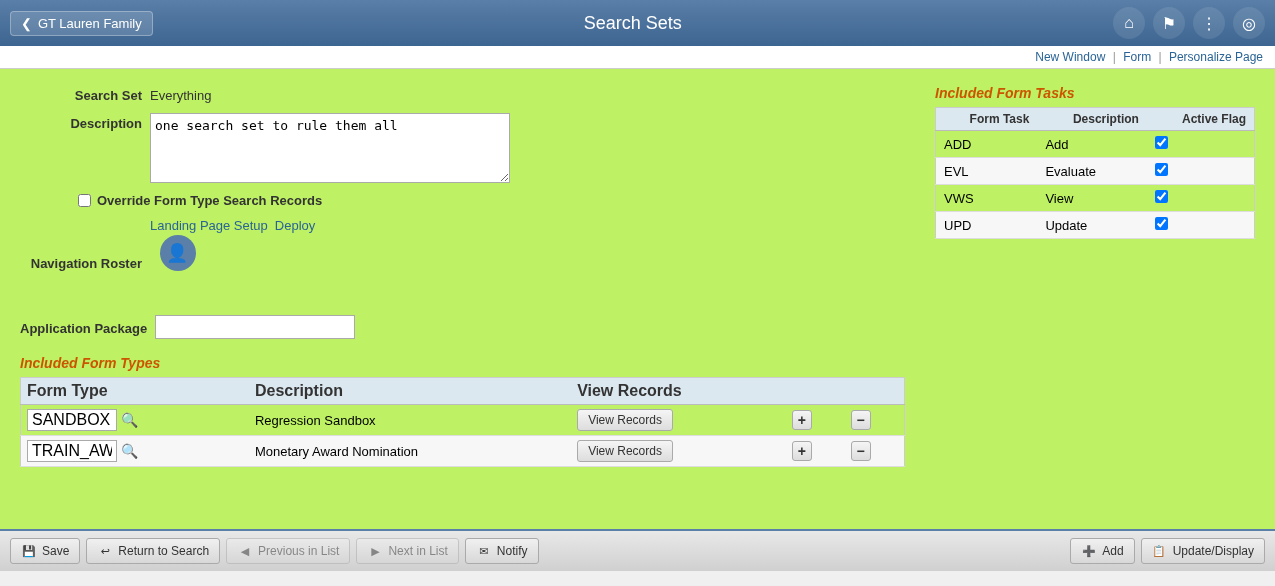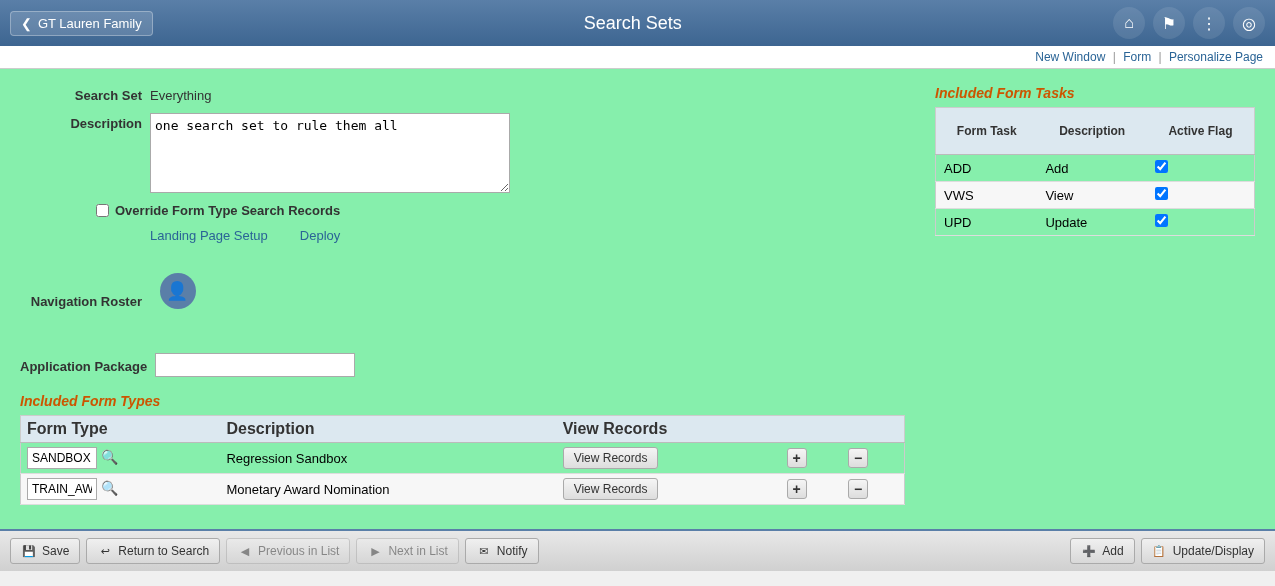--- a/index.html
+++ b/index.html
@@ -62,21 +62,21 @@
     }
     .top-links a {
       color: #2a6496;
       text-decoration: none;
       cursor: pointer;
     }
     .top-links .sep { color: #999; margin: 0 4px; }
 
     
     .main-content {
-      background: #86efac;
+      background: #bef264;
       padding: 16px 20px;
       min-height: 460px;
       display: flex;
       gap: 30px;
     }
 
     .left-panel { flex: 1; }
     .right-panel { width: 320px; }
 
     
@@ -90,41 +90,41 @@
       color: #333;
       min-width: 130px;
       text-align: right;
       padding-right: 8px;
       padding-top: 3px;
     }
     .form-value { color: #333; padding-top: 3px; }
 
     textarea {
       width: 360px;
-      height: 80px;
+      height: 70px;
       border: 1px solid #aaa;
       padding: 4px;
       font-size: 13px;
       resize: vertical;
     }
 
     .checkbox-row {
       display: flex;
       align-items: center;
-      margin-left: 76px;
+      margin-left: 58px;
       margin-bottom: 10px;
     }
     .checkbox-row input[type=checkbox] { margin-right: 6px; }
     .checkbox-row label { font-weight: bold; color: #333; }
 
     .links-row {
       display: flex;
-      gap: 32px;
+      gap: 7px;
       margin-left: 130px;
-      margin-bottom: 30px;
+      margin-bottom: 2px;
     }
     .links-row a {
       color: #2a6496;
       text-decoration: none;
       cursor: pointer;
     }
 
     
     .nav-roster-row {
       display: flex;
@@ -184,24 +184,24 @@
       border-bottom: 1px solid #bbb;
     }
     .form-types-table td {
       padding: 4px 6px;
       border-bottom: 1px solid #ddd;
       vertical-align: middle;
     }
     .form-types-table tr:nth-child(even) td { background: #f7f7f7; }
 
     .form-type-input {
-      width: 70px;
+      width: 90px;
       border: 1px solid #aaa;
       padding: 2px 4px;
-      font-size: 12px;
+      font-size: 16px;
       height: 22px;
     }
 
     .search-icon-btn {
       width: 18px;
       height: 18px;
       cursor: pointer;
       color: #555;
       font-size: 14px;
       display: inline-flex;
@@ -236,22 +236,22 @@
     }
 
     
     .form-tasks-table {
       width: 100%;
       border-collapse: collapse;
       border: 1px solid #ccc;
     }
     .form-tasks-table th {
       background: #dce8f0;
-      padding: 16px 8px;
-      text-align: center;
+      padding: 4px 8px;
+      text-align: right;
       font-weight: bold;
       font-size: 12px;
       color: #333;
       border-bottom: 1px solid #bbb;
     }
     .form-tasks-table td {
       padding: 5px 8px;
       border-bottom: 1px solid #ddd;
       vertical-align: middle;
     }
@@ -415,20 +415,27 @@
       </thead>
       <tbody id="form-tasks-tbody">
       <tr>
     <td>ADD</td>
     <td>Add</td>
     <td>
       <input type="checkbox" checked="" style="">
     </td>
   </tr>
           <tr>
+    <td>EVL</td>
+    <td>Evaluate</td>
+    <td>
+      <input type="checkbox" checked="" style="">
+    </td>
+  </tr>
+          <tr>
     <td>VWS</td>
     <td>View</td>
     <td>
       <input type="checkbox" checked="" style="">
     </td>
   </tr>
           <tr>
     <td>UPD</td>
     <td>Update</td>
     <td>

